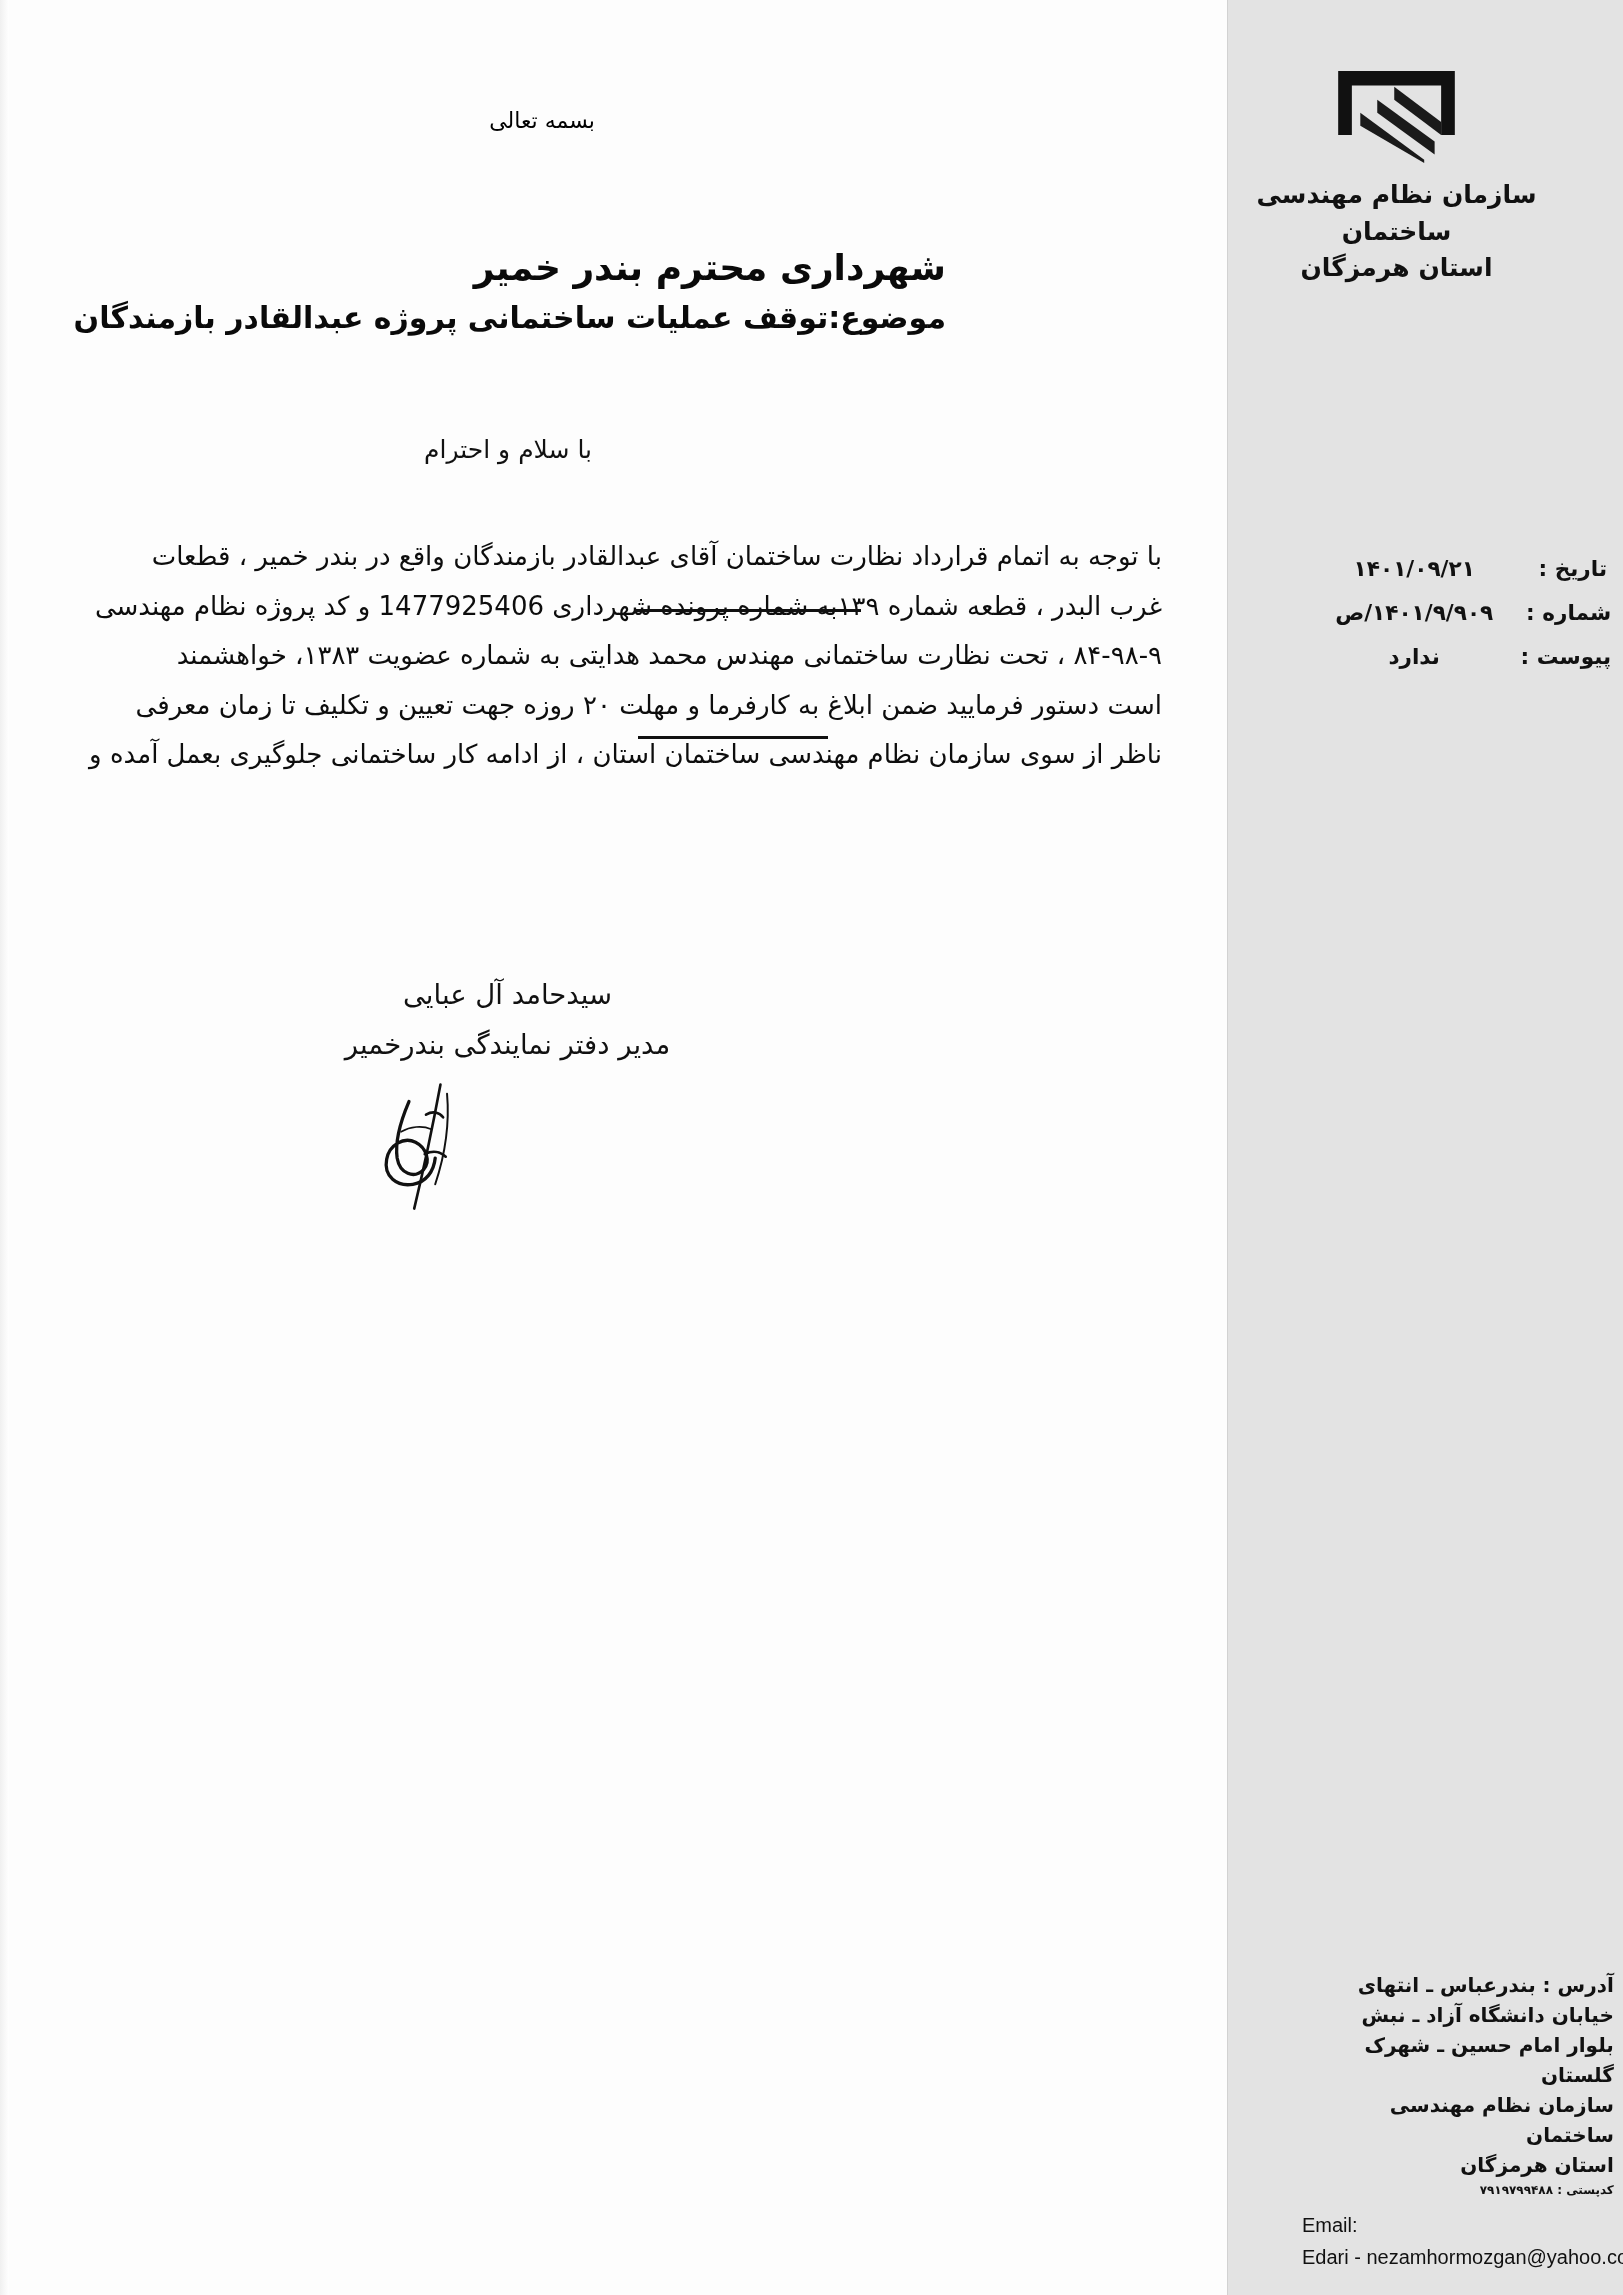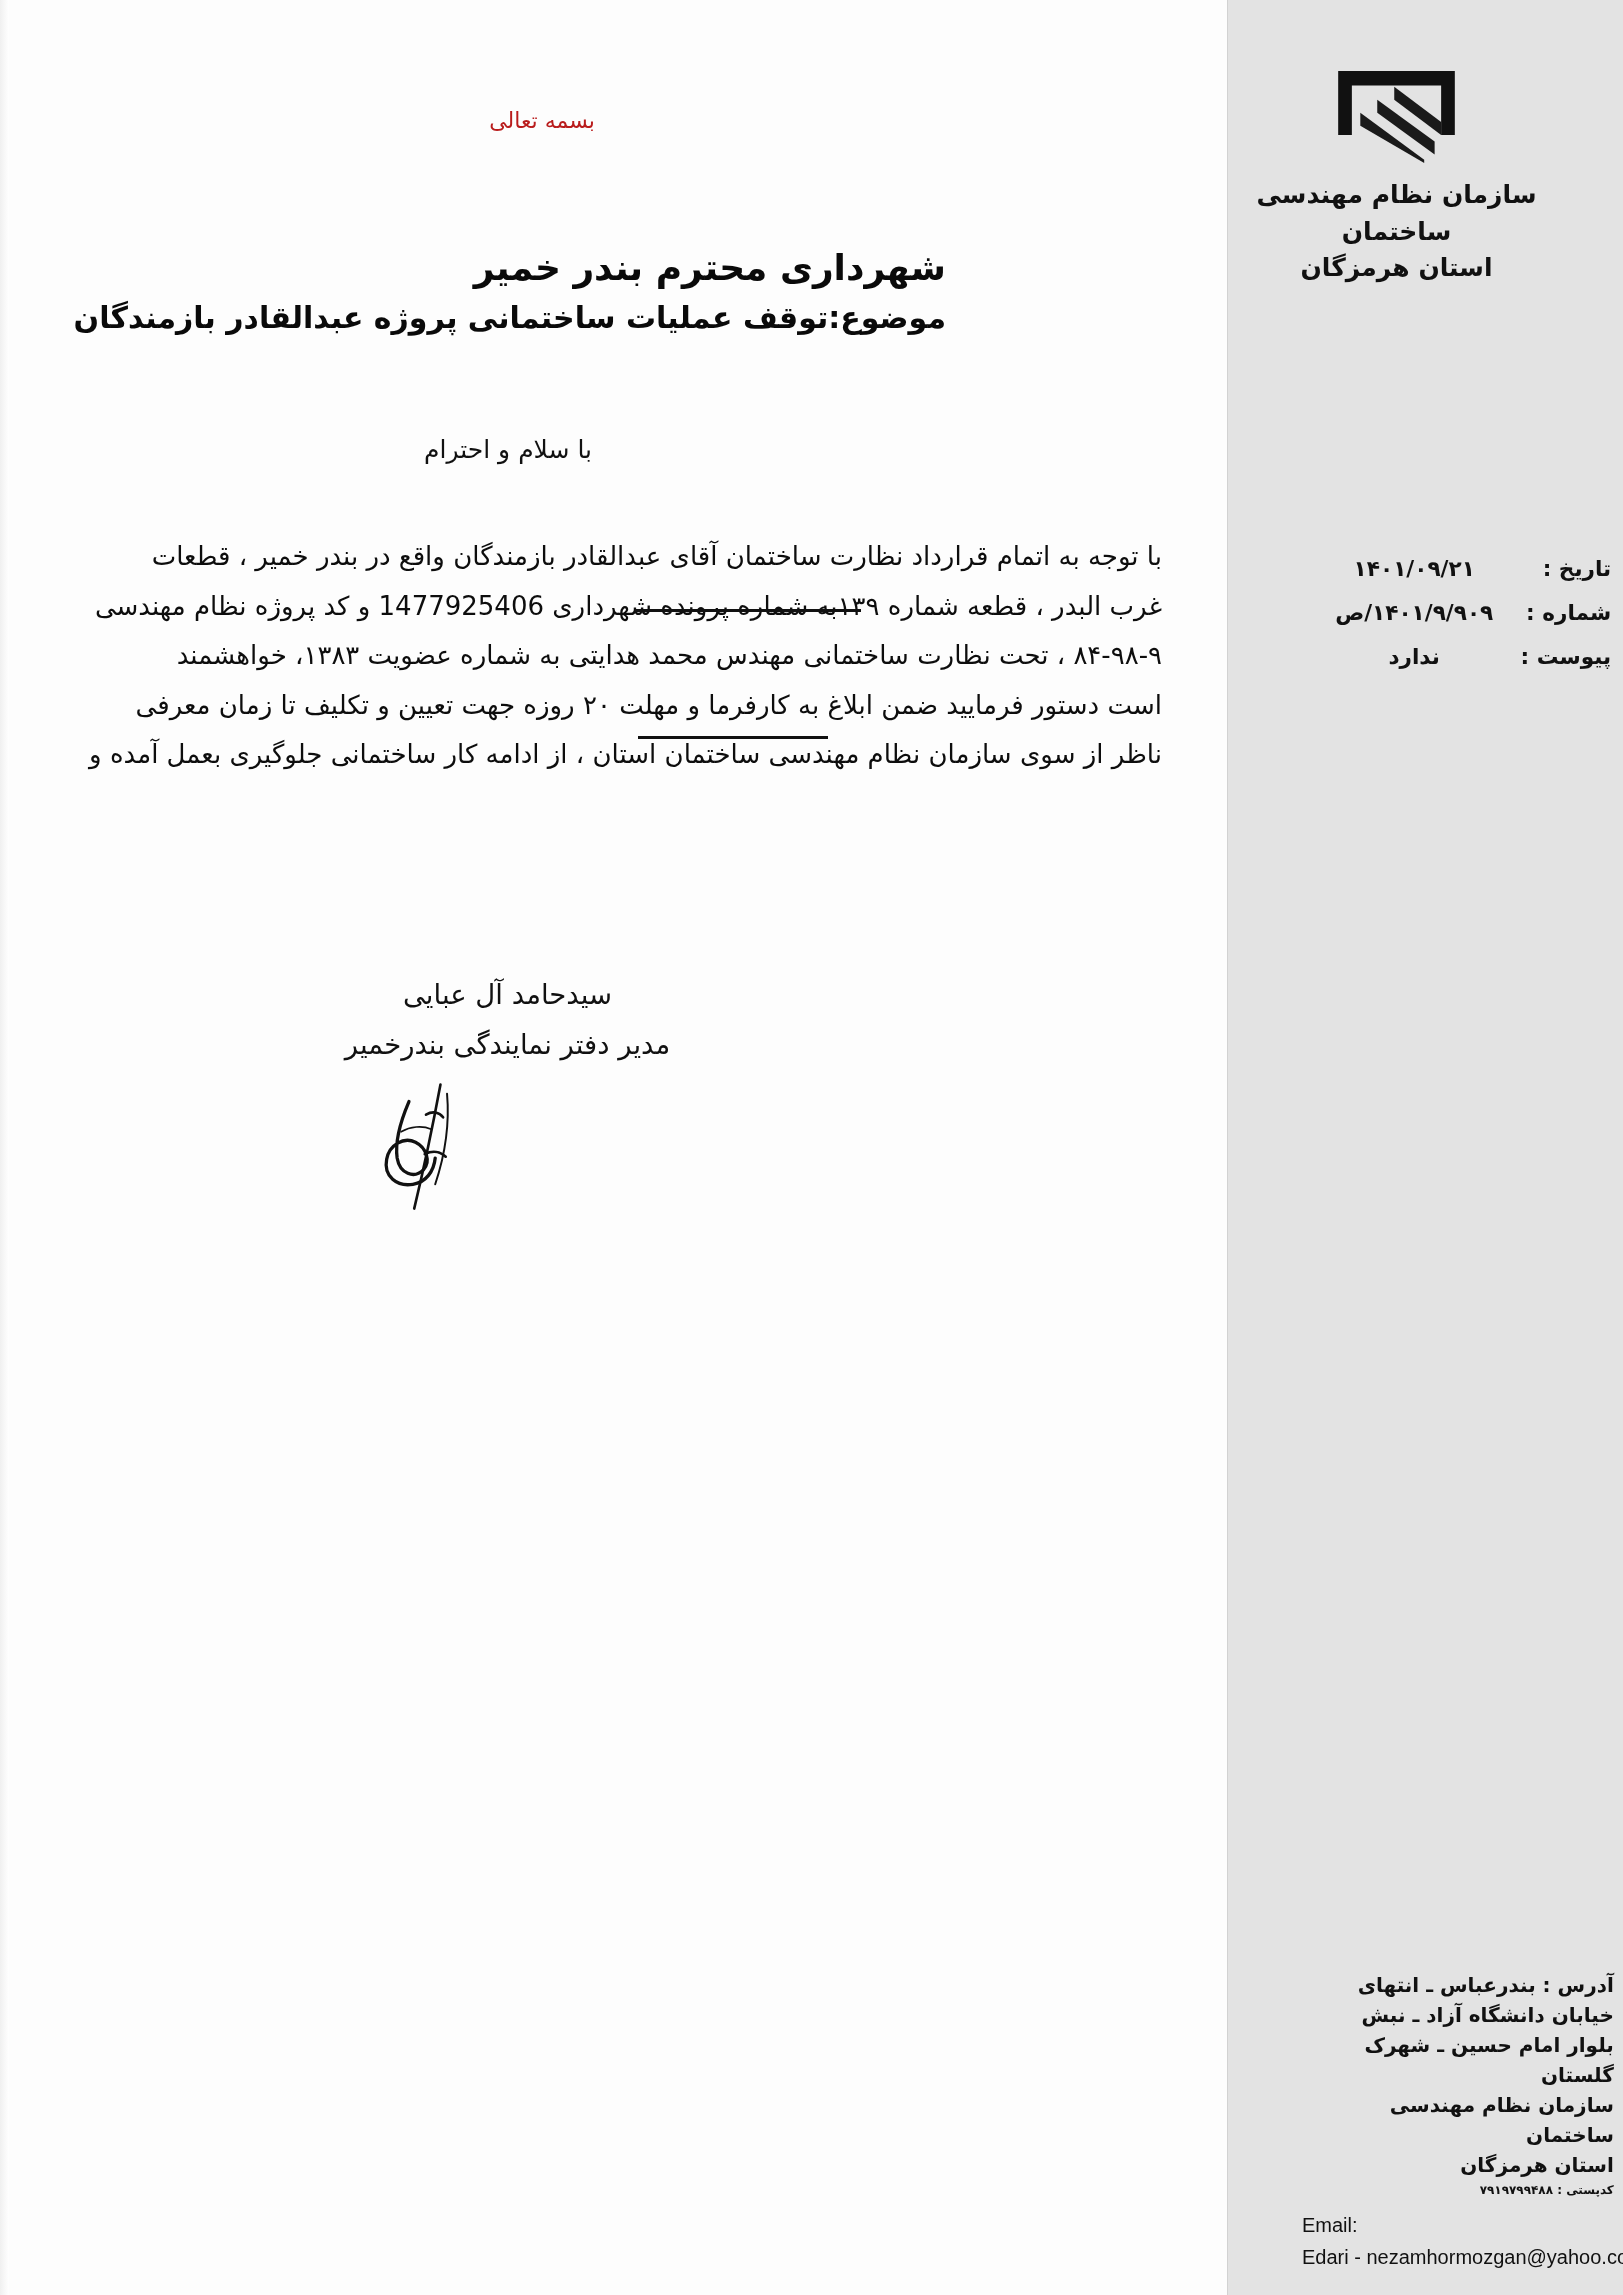--- a/index.html
+++ b/index.html
@@ -86,21 +86,21 @@
     display:flex;
     align-items:flex-start;
     justify-content:flex-start;
     margin-bottom:11.8px;
     font-size:21.6px;
     line-height:1.5;
   }
   .meta-label{
     width:86px;
     flex:0 0 86px;
-    text-align:right;
+    text-align:center;
     padding-left:9.2px;
     font-weight:600;
     white-space:nowrap;
   }
   .meta-value{
     flex:1 1 auto;
     text-align:center;
     font-weight:600;
     direction:rtl;
     word-break:break-word;
@@ -162,21 +162,21 @@
     direction:rtl;
     color:#0d0d0d;
   }
 
   .basmala{
     position:absolute;
     top:108px;
     right:691px;
     font-size:22px;
     font-weight:500;
-    color:#b91c1c;
+    color:#000000;
   }
 
   .recipient{
     position:absolute;
     top:247px;
     right:340px;
     font-size:36px;
     font-weight:bold;
     color:#0a0a0a;
     letter-spacing:-0.3px;

